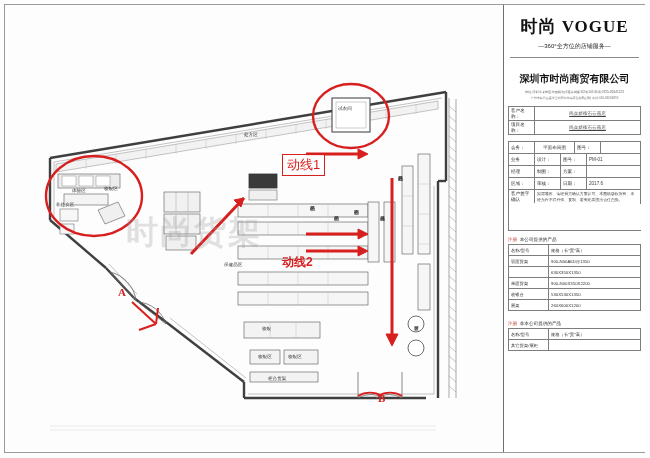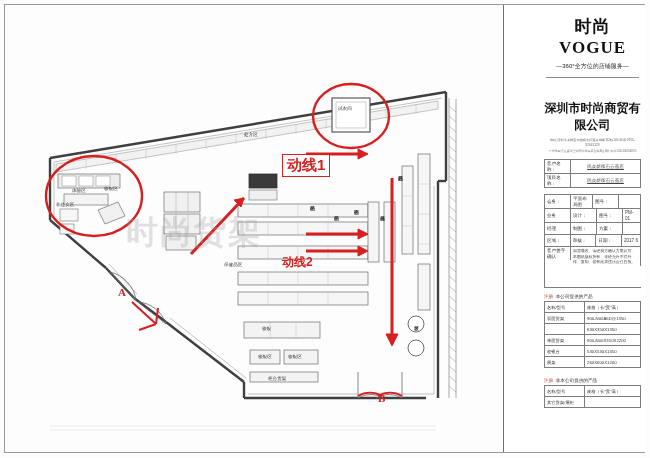--- a/index.html
+++ b/index.html
@@ -21,37 +21,36 @@
     box-sizing:border-box;
   }
   
   .titleblock{
     position:absolute;right:5px;top:5px;width:142px;height:447px;
     border-left:1px solid #6f6f6f;
     box-sizing:border-box;
     background:#ffffff;
     font-size:5px;
     color:#2b2b2b;
-    padding-left:36px;
   }
   .tb-logo{
     text-align:center;padding-top:10px;
   }
   .tb-logo .l1{
     font-size:17px;font-weight:bold;letter-spacing:1px;color:#111;
     font-family:"Liberation Serif", serif;
   }
   .tb-logo .l2{
     font-size:6px;margin-top:4px;color:#222;letter-spacing:0px;
   }
   .tb-rule{
     height:1px;background:#8a8a8a;margin:6px 6px 0 6px;
   }
   .tb-company{
-    text-align:center;font-size:12px;font-weight:bold;color:#111;margin-top:22px;
+    text-align:center;font-size:10px;font-weight:bold;color:#111;margin-top:14px;
   }
   .tb-fine{
     text-align:center;font-size:3.2px;color:#666;line-height:1.5;margin:4px 6px 0 6px;
   }
   .tb-fine2{
     text-align:center;font-size:3px;color:#777;line-height:1.5;margin:1px 6px 0 6px;
   }
   .tb-table{
     margin:6px 4px 0 4px;border-top:1px solid #7d7d7d;border-left:1px solid #7d7d7d;
   }
@@ -103,21 +102,21 @@
   }
   .plan svg{position:absolute;left:0;top:0;}
   .anno{
     position:absolute;
     font-size:12px;font-weight:bold;color:#d81f1f;
     font-family:"Liberation Sans", sans-serif;
     white-space:nowrap;
   }
   .anno-box{
     position:absolute;border:1.6px solid #d81f1f;
-    font-size:15px;font-weight:bold;color:#d81f1f;
+    font-size:13px;font-weight:normal;color:#d81f1f;
     padding:1px 4px;background:rgba(255,255,255,0.75);
     white-space:nowrap;
   }
   .lbl{
     position:absolute;font-size:4.6px;color:#333;white-space:nowrap;
     font-family:"Liberation Sans", sans-serif;
   }
   .lbl-v{
     position:absolute;font-size:4.6px;color:#333;white-space:nowrap;
     writing-mode:vertical-rl;text-orientation:upright;letter-spacing:0px;

